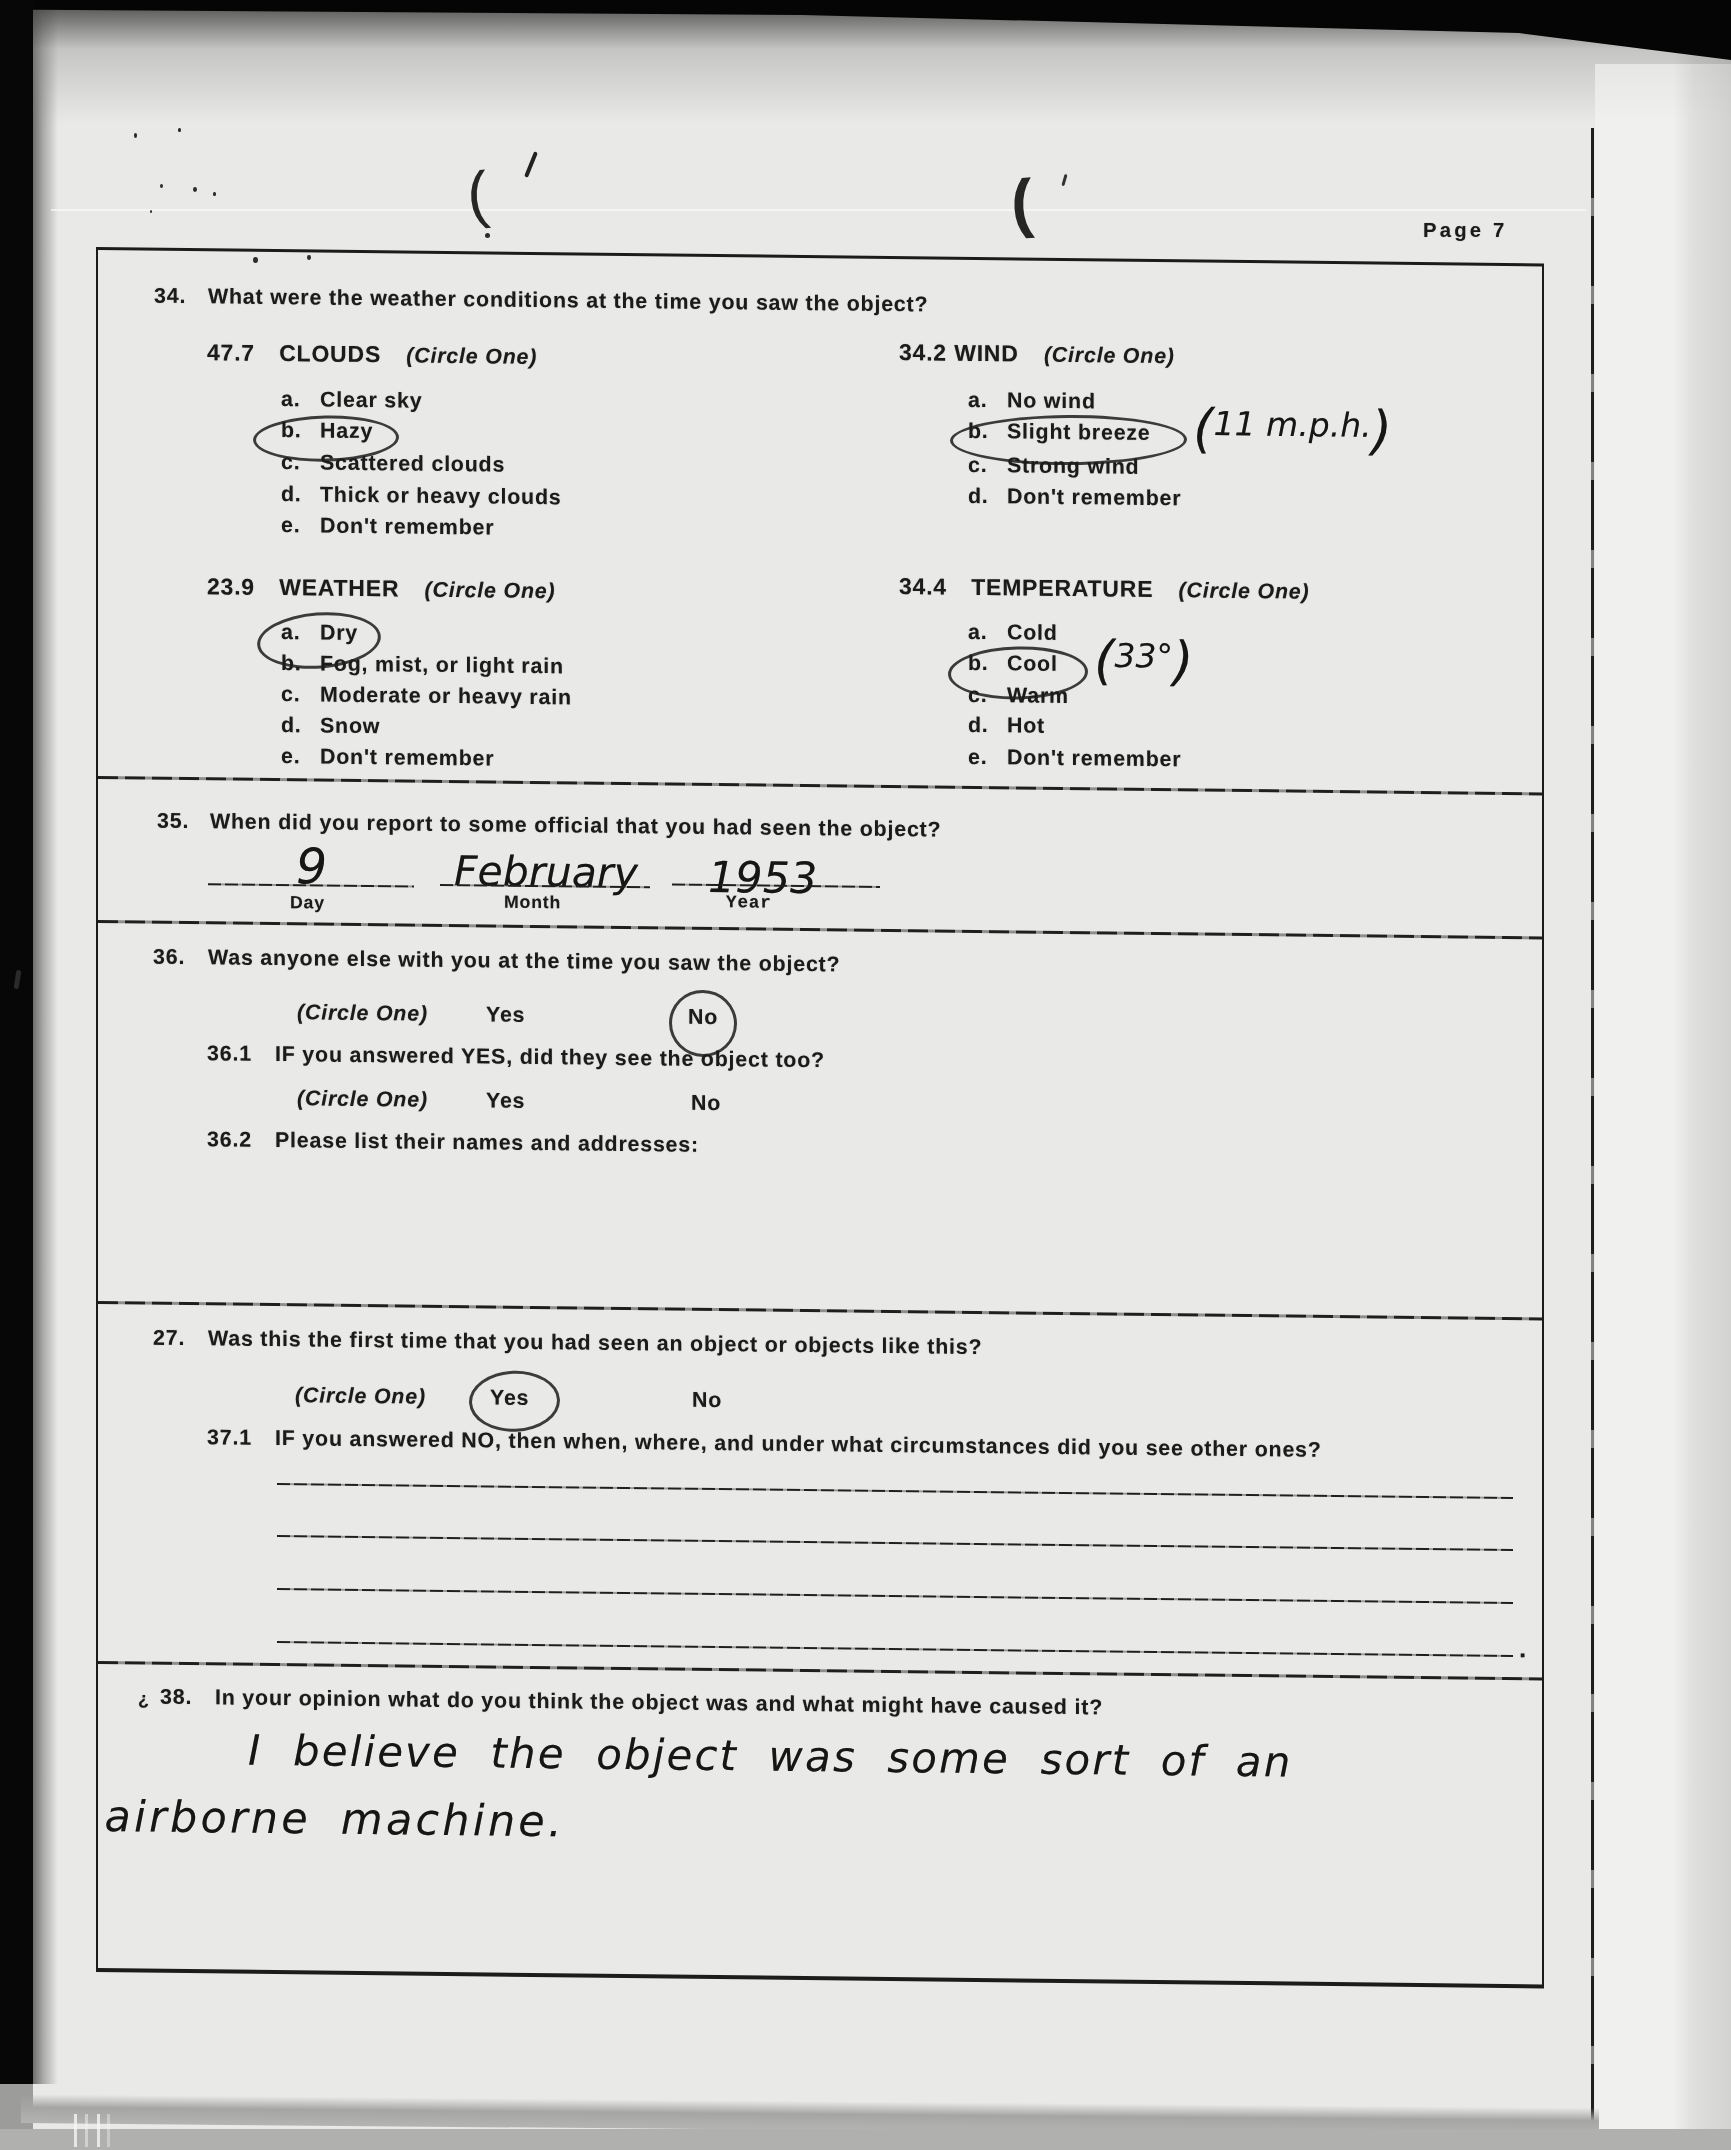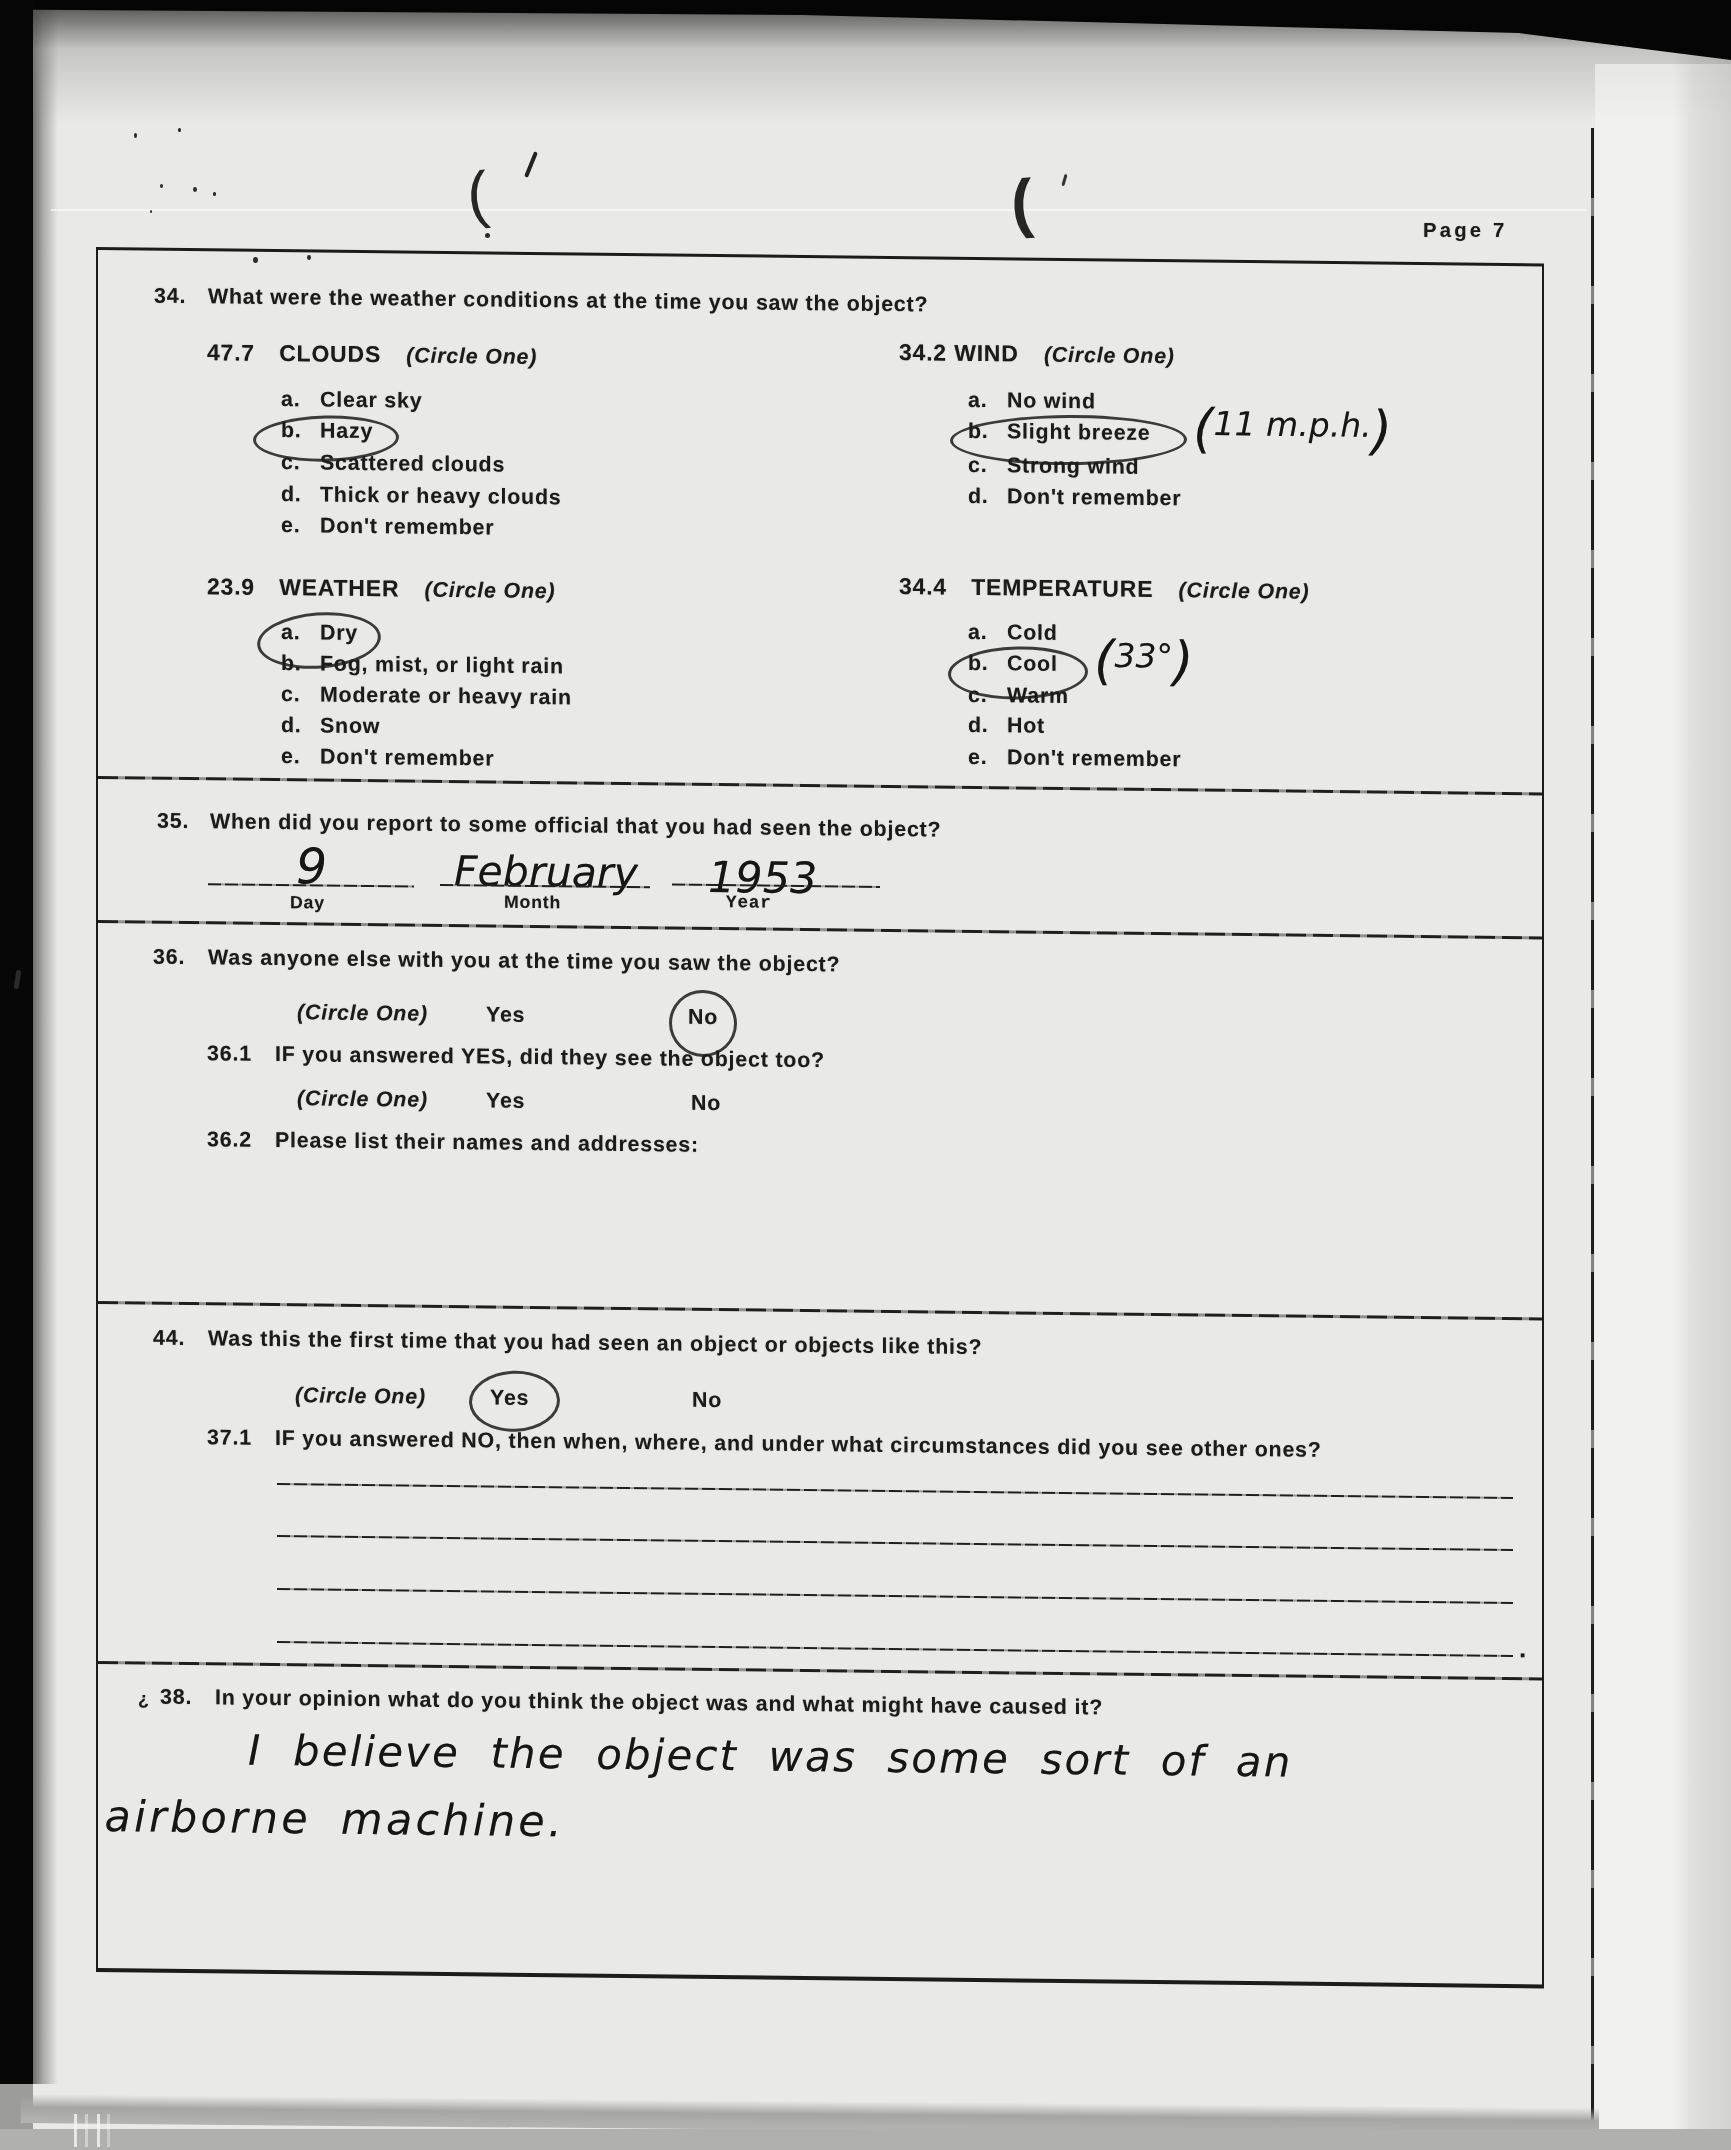--- a/index.html
+++ b/index.html
@@ -236,21 +236,21 @@
     <div class="abs ftext q yn-row" style="left:199px;top:834px;width:695px;height:32px;">
       <span class="it" style="left:0;">(Circle One)</span>
       <span style="left:189px;">Yes</span>
       <span style="left:394px;">No</span>
     </div>
     <div class="abs ftext q" style="left:109px;top:876px;">36.2</div>
     <div class="abs ftext q" style="left:177px;top:876px;">Please list their names and addresses:</div>
 
     <div class="abs divider" style="left:0;top:1051px;width:1444px;"></div>
 
-    <div class="abs ftext q" style="left:55px;top:1075px;">44.</div>
+    <div class="abs ftext q" style="left:55px;top:1075px;">27.</div>
     <div class="abs ftext q" style="left:110px;top:1075px;">Was this the first time that you had seen an object or objects like this?</div>
     <div class="abs ftext q yn-row" style="left:197px;top:1131px;width:695px;height:32px;">
       <span class="it" style="left:0;">(Circle One)</span>
       <span style="left:195px;">Yes</span>
       <span style="left:397px;">No</span>
     </div>
     <div class="abs ellipse" style="left:371px;top:1116px;width:85px;height:55px;transform:rotate(-3deg);"></div>
 
     <div class="abs ftext q" style="left:109px;top:1174px;">37.1</div>
     <div class="abs ftext q" style="left:177px;top:1174px;">IF you answered NO, then when, where, and under what circumstances did you see other ones?</div>

